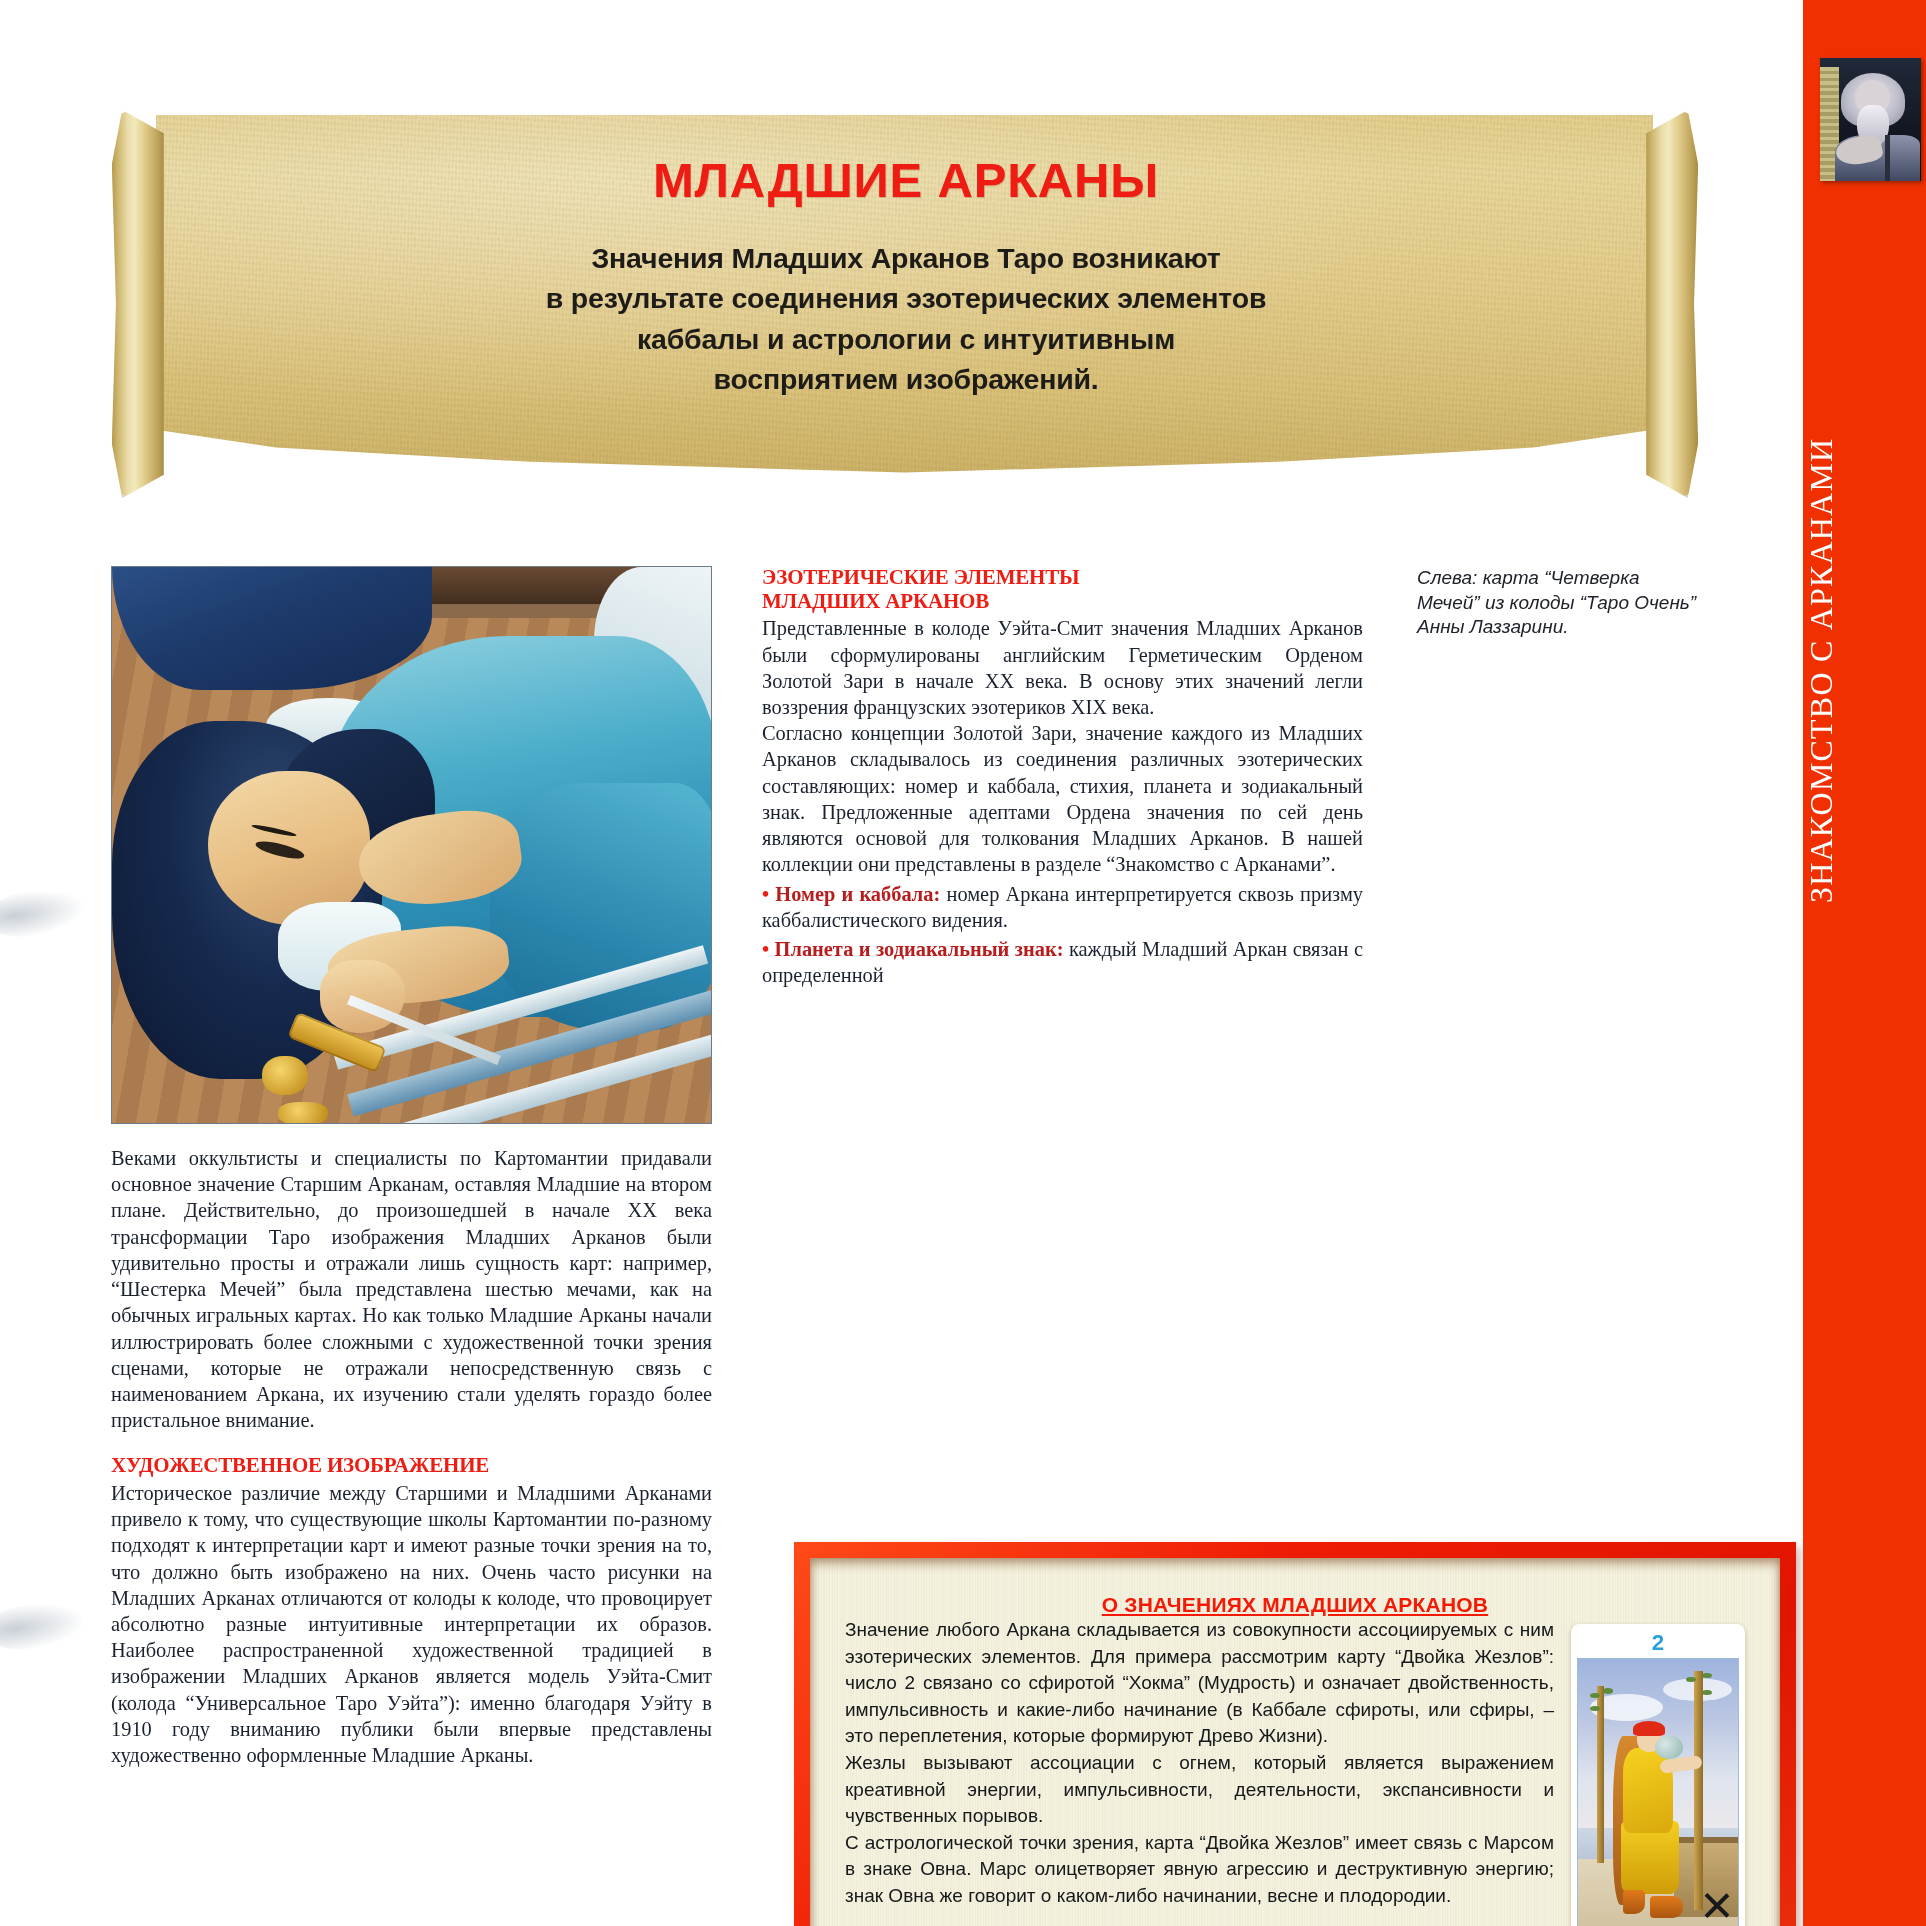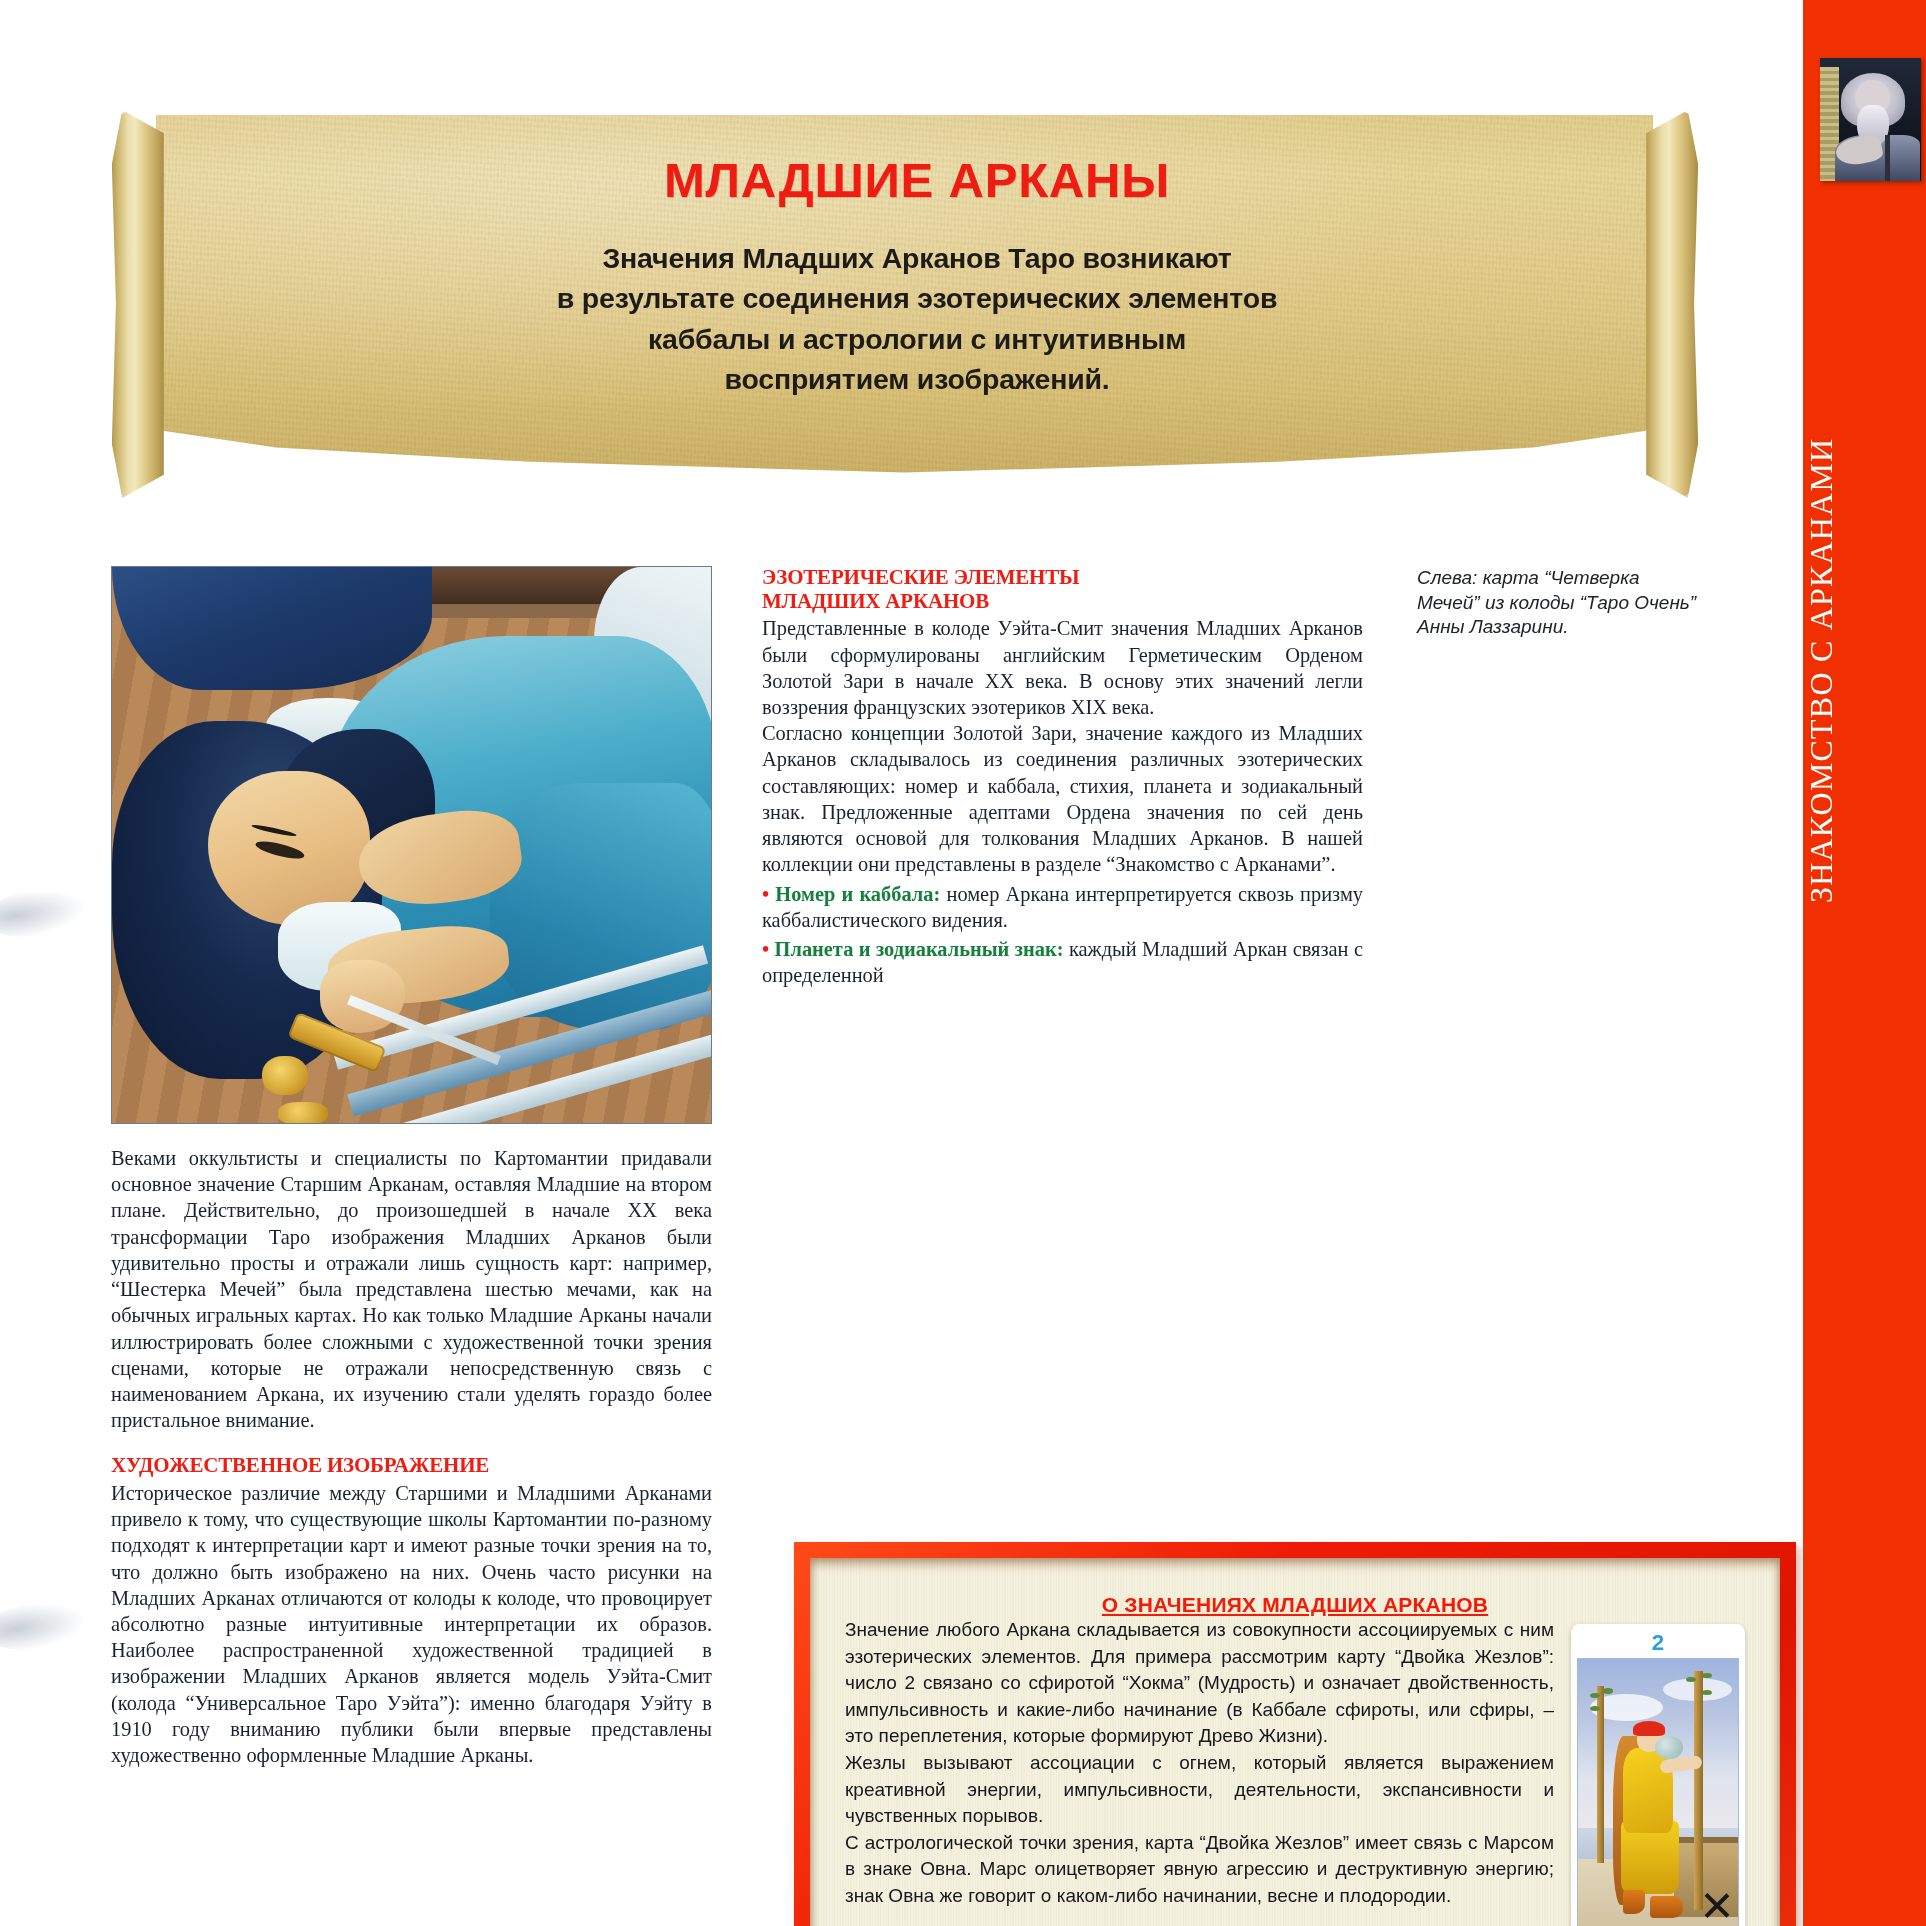--- a/index.html
+++ b/index.html
@@ -91,21 +91,21 @@
     background: linear-gradient(90deg,
        #b59a4e 0%, #ccb36a 10%, #eadda8 30%, #f2e9bd 44%,
        #e2cd8c 62%, #c4a961 84%, #a88d45 100%);
     border-radius: 46% 46% 46% 46% / 5% 5% 5% 5%;
     box-shadow: 0 5.4px 10px rgba(80,75,55,0.35);
   }
   .scroll-roll.left  { left: 0.8px;    clip-path: polygon(20% 0%, 100% 6%, 100% 94%, 20% 100%, 0% 86%, 8% 50%, 0% 14%); }
   .scroll-roll.right { right: 0.8px;   clip-path: polygon(0% 6%, 80% 0%, 100% 14%, 92% 50%, 100% 86%, 80% 100%, 0% 94%); }
 
   .scroll-inner {
-    position: absolute; left: 128px; top: 0px;
+    position: absolute; left: 117px; top: 0px;
     width: 1356px; height: 358px;
     display: flex; flex-direction: column;
     align-items: center; justify-content: flex-start;
     padding-top: 42px;
   }
   .scroll-title {
     color: #ee1c12;
     font-family: "Liberation Sans", sans-serif;
     font-weight: 700;
     font-size: 49px;
@@ -210,21 +210,21 @@
   .sec-head {
     font-family: "Liberation Serif", serif;
     font-weight: 700;
     font-size: 21px;
     line-height: 1.14;
     color: #ee1c12;
     letter-spacing: -0.2px;
     margin-bottom: 1.5px;
   }
   .bullet-item { margin-top: 3.1px; }
-  .bullet-label { color: #15803d; font-weight: 700; }
+  .bullet-label { color: #b91c1c; font-weight: 700; }
   .bullet-dot { color: #ee1c12; font-weight: 700; }
 
   .caption {
     font-family: "Liberation Sans", sans-serif;
     font-style: italic;
     font-size: 19px;
     line-height: 1.30;
     color: #21232c;
     font-weight: 400;
   }

